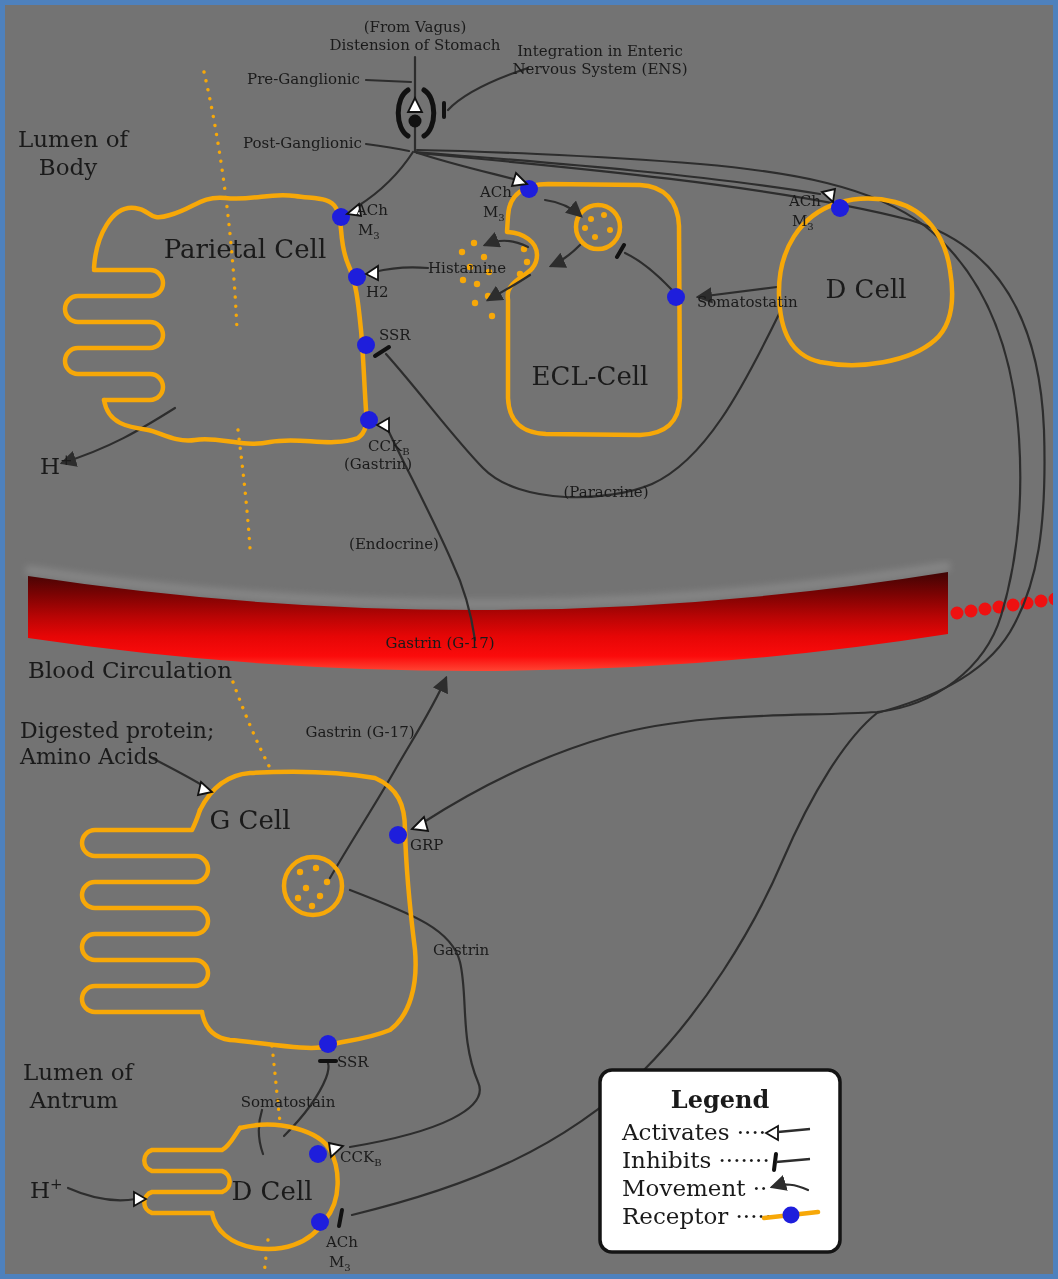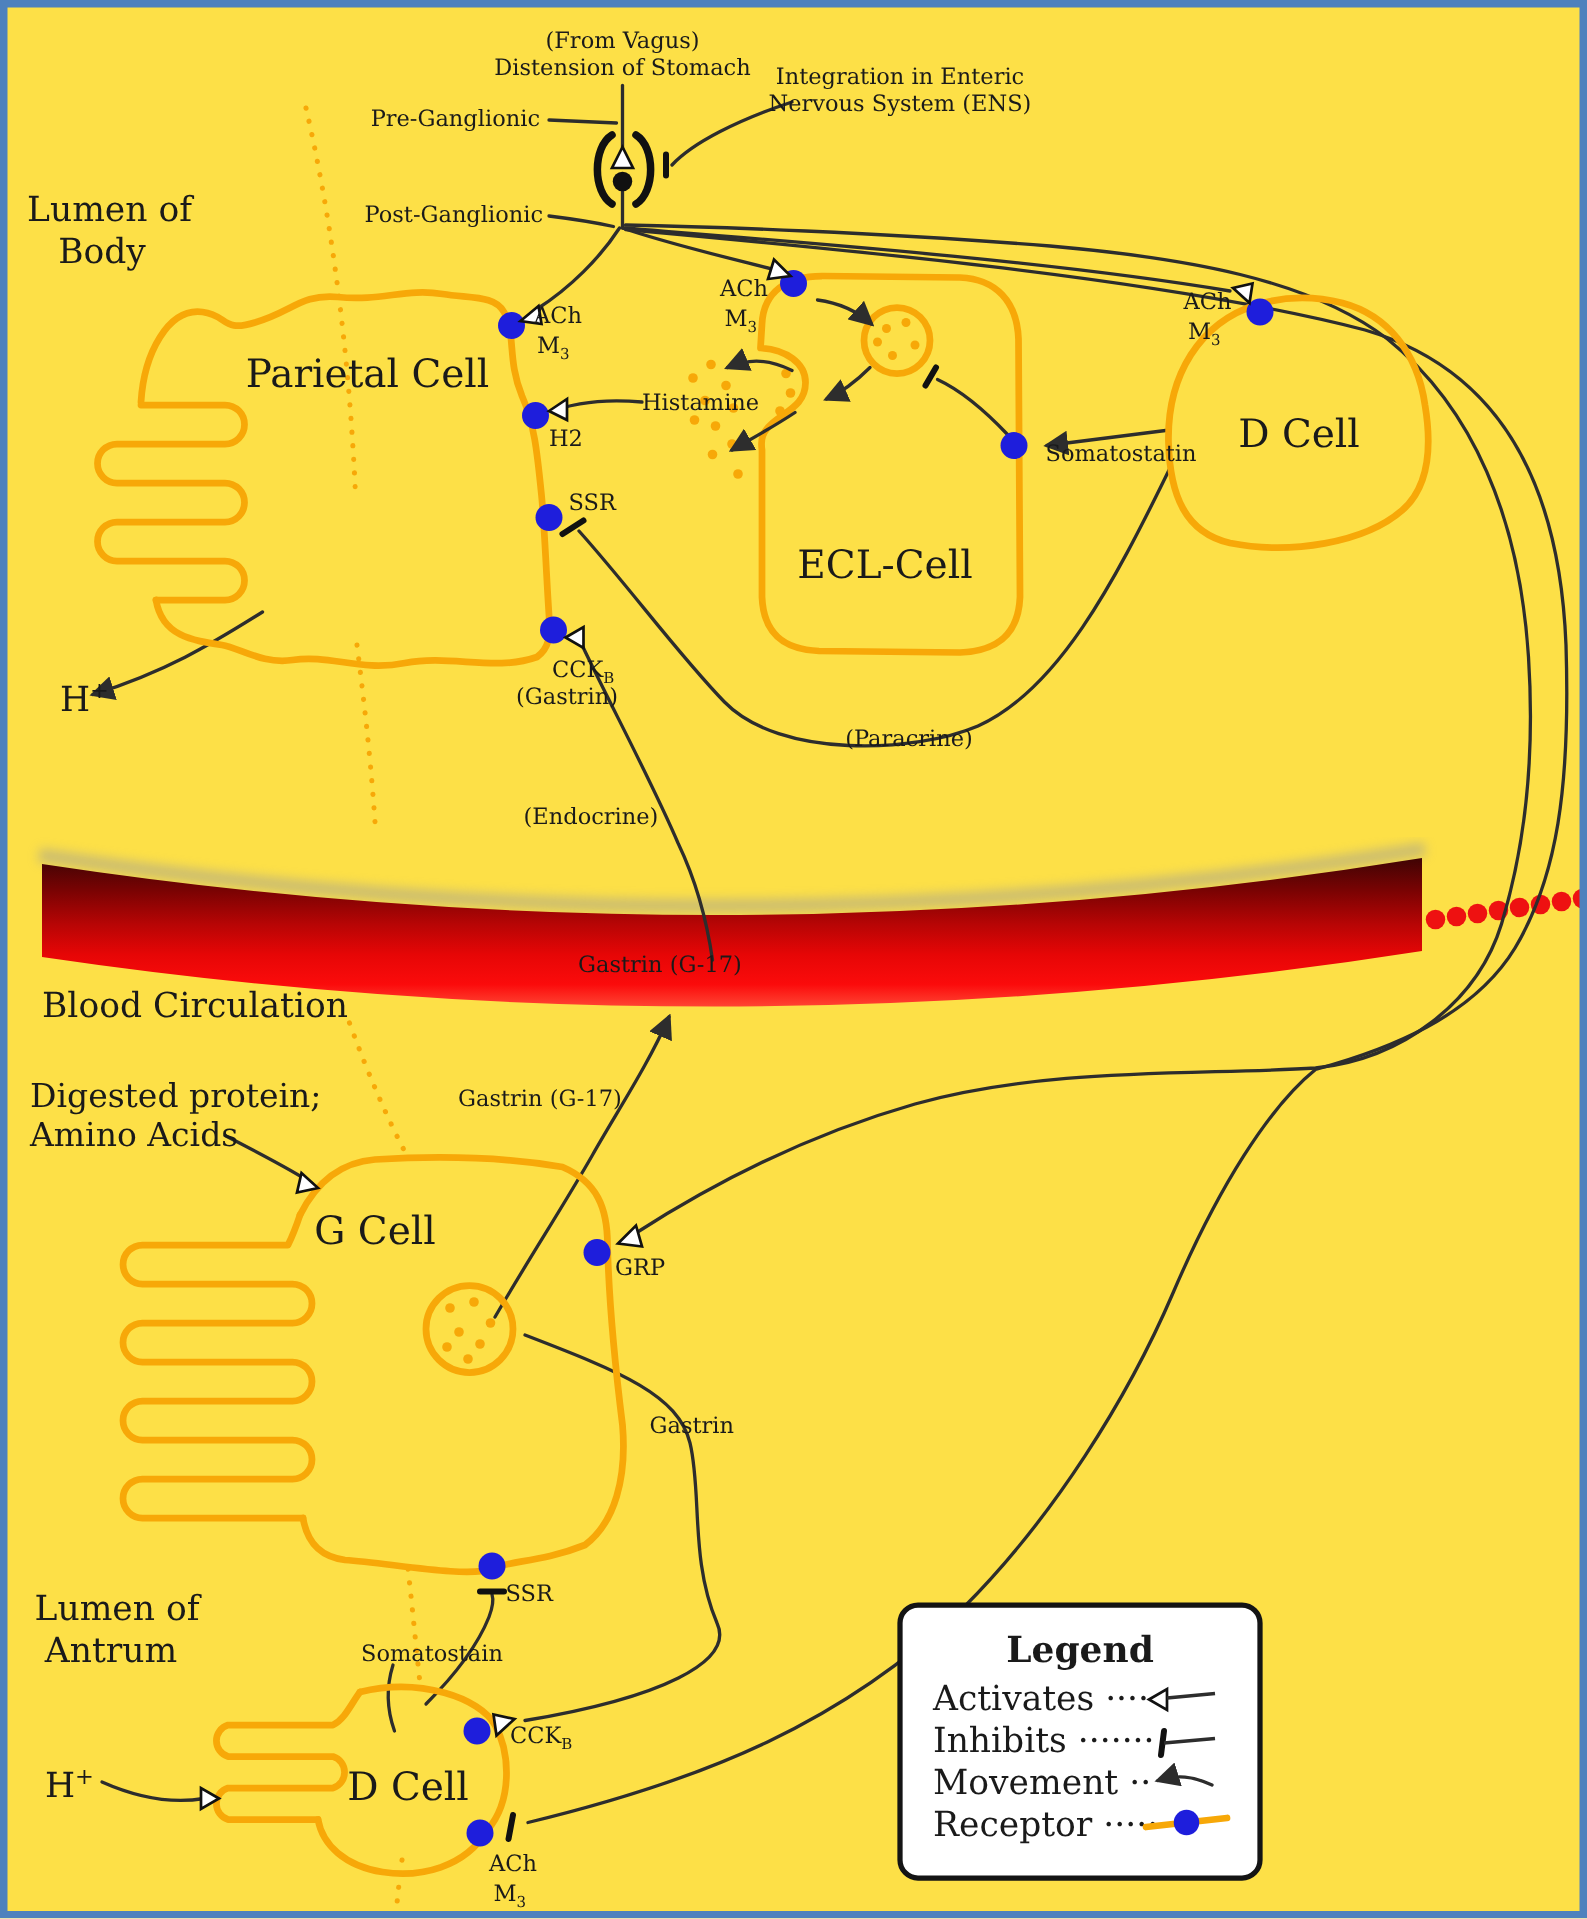--- a/index.html
+++ b/index.html
@@ -1,16 +1,16 @@
 <!DOCTYPE html>
 <html><head>
 <meta charset="utf-8">
 <style>
   html,body{margin:0;padding:0;background:#fff;}
-  .stage{position:relative;width:1058px;height:1279px;background:#fde047;overflow:hidden;}
+  .stage{position:relative;width:1058px;height:1279px;background:#737373;overflow:hidden;}
   svg{display:block;}
   text{font-family:"DejaVu Serif","Liberation Serif",serif;fill:#1a1a1a;}
   .t-xl{font-size:26px;}
   .t-lg{font-size:23px;}
   .t-md{font-size:22px;}
   .t-sm{font-size:15px;}
   .t-xs{font-size:10px;}
   .t-legend-title{font-size:24px;font-weight:bold;}
   .t-legend{font-size:23px;}
   .mem{stroke:#F7A808;stroke-width:4.5;fill:none;stroke-linecap:round;stroke-linejoin:round;}

